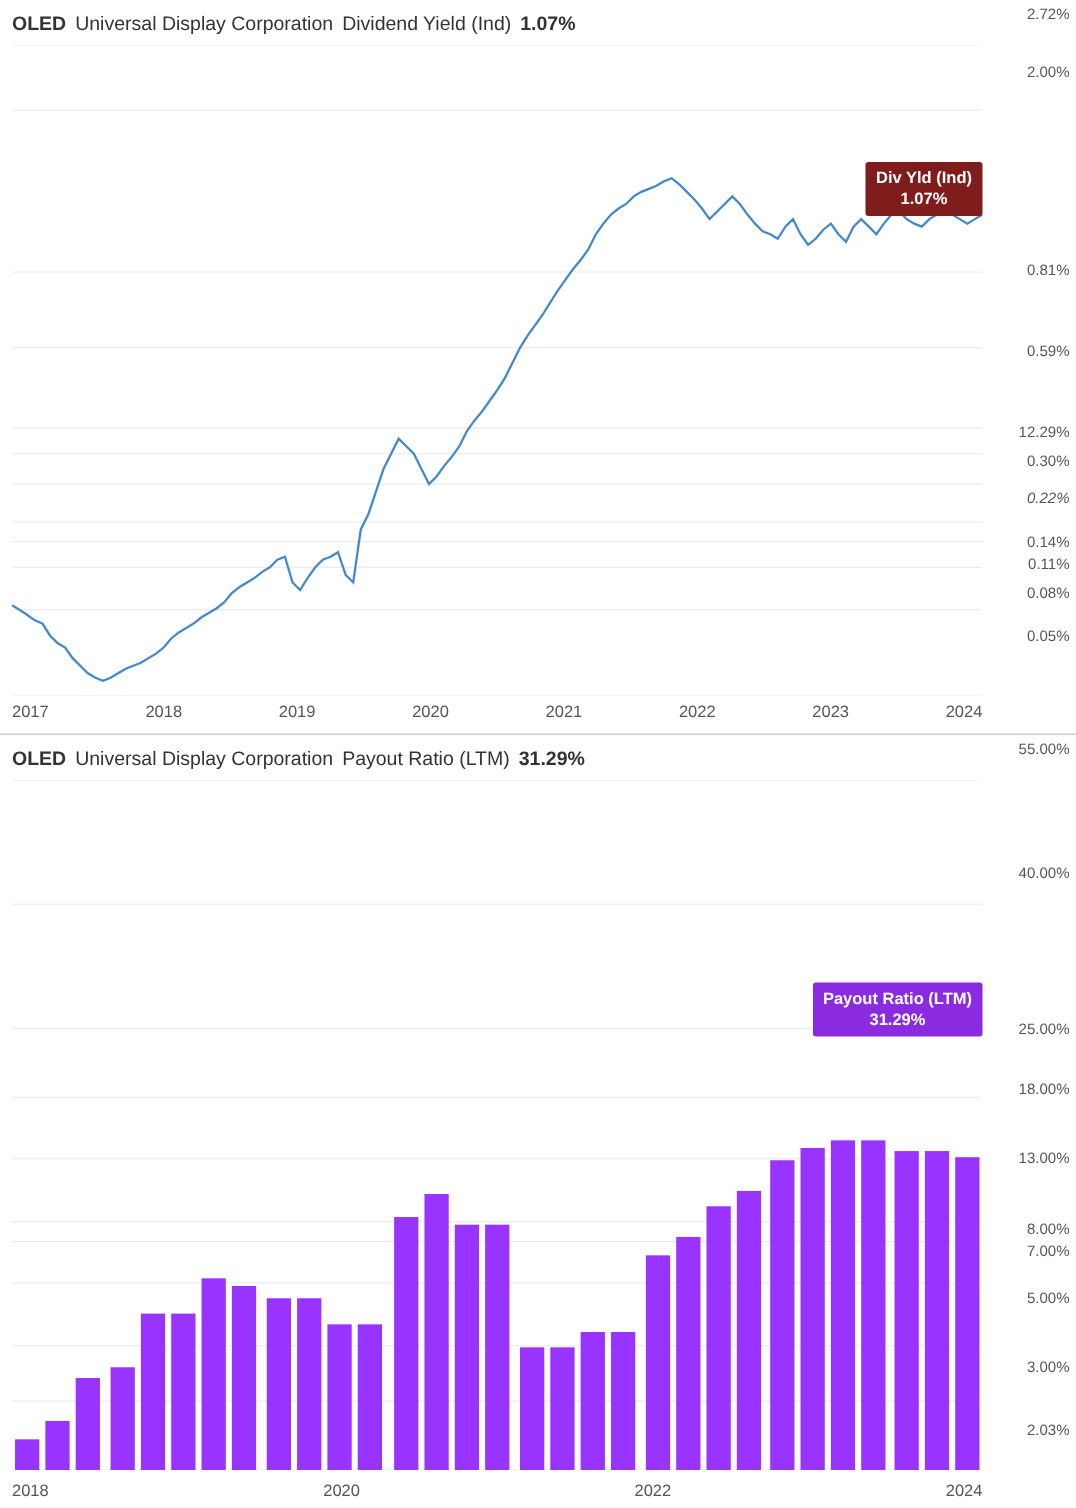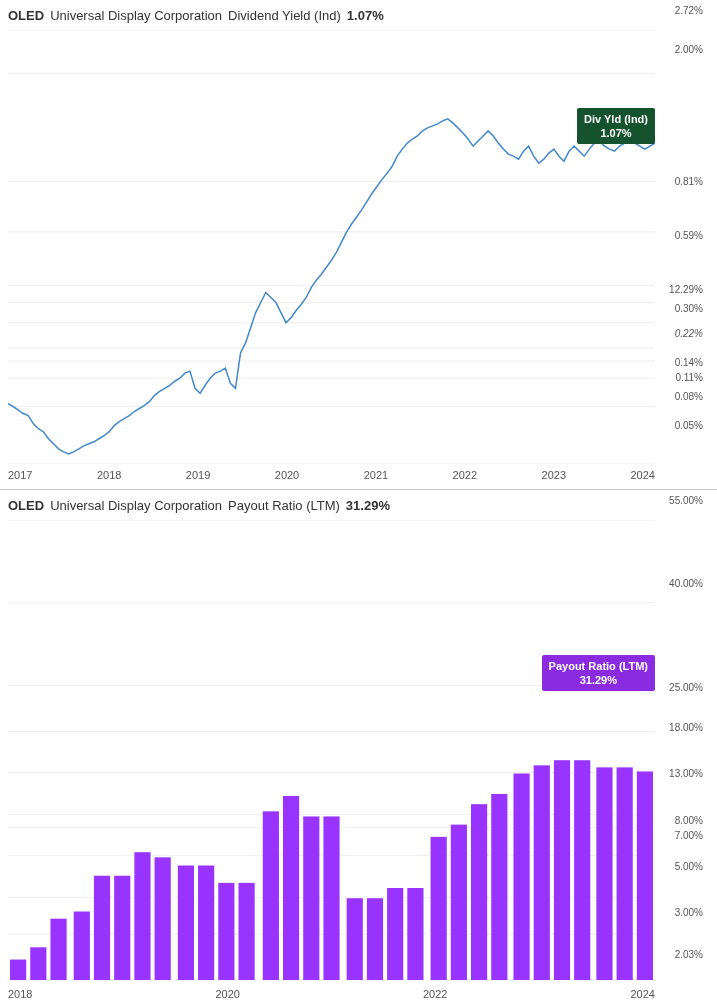--- a/index.html
+++ b/index.html
@@ -76,38 +76,38 @@
       display: flex;
       align-items: center;
       gap: 6px;
       font-size: 13px;
       z-index: 10;
     }
 
     
     .right-axis {
       position: absolute;
-      right: 10px;
+      right: 0;
       top: 0;
       width: 58px;
       height: 100%;
     }
 
     .axis-label {
       position: absolute;
       right: 4px;
       font-size: 10px;
       color: #555555;
       transform: translateY(-50%);
     }
 
     
     .tooltip-box {
       position: absolute;
-      background: #14532d;
+      background: #7f1d1d;
       color: white;
       font-size: 11px;
       font-weight: bold;
       padding: 4px 7px;
       border-radius: 2px;
       text-align: center;
       line-height: 1.3;
       z-index: 20;
     }
 

